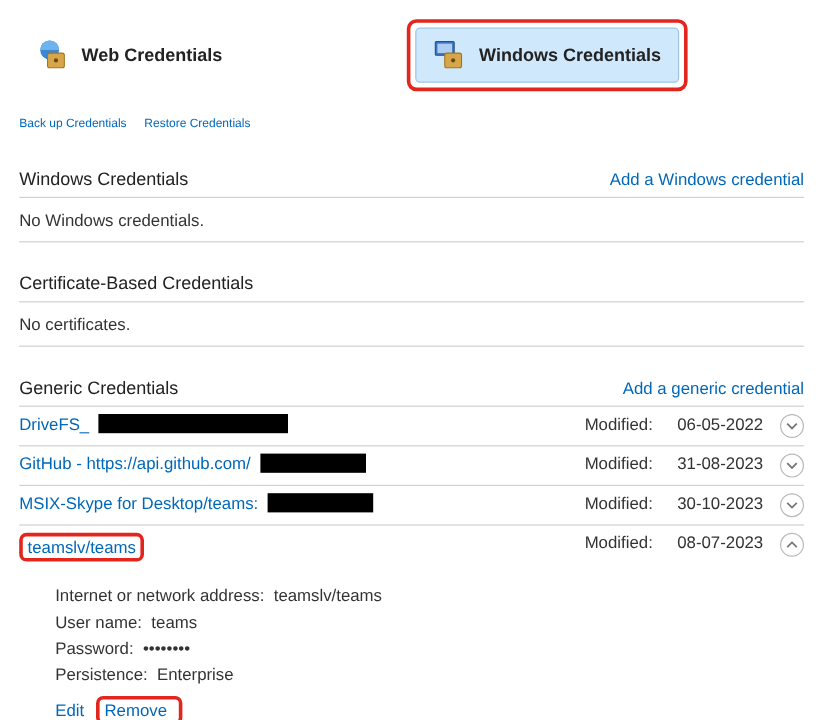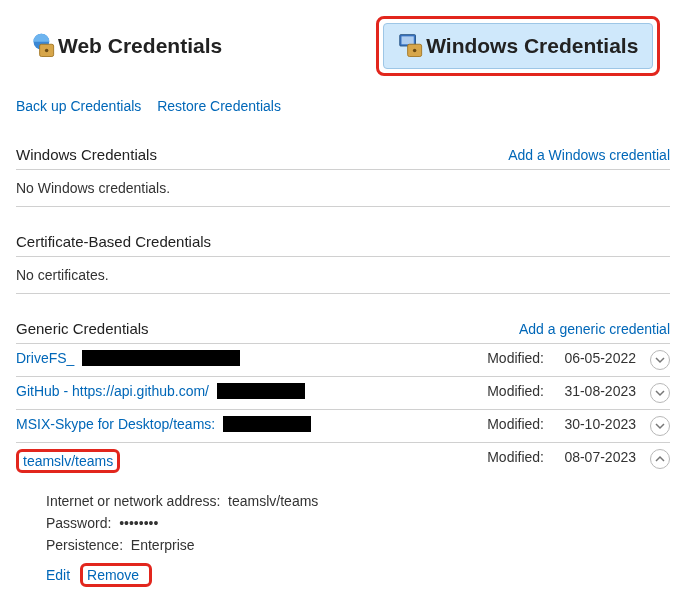--- a/index.html
+++ b/index.html
@@ -9,43 +9,44 @@
       font-family: "Segoe UI", Arial, sans-serif;
       font-size: 14px;
       color: #222;
       background: #fff;
       width: 686px;
     }
     .tabs { display: flex; gap: 0; margin-bottom: 22px; }
     .tab {
       display: flex;
       align-items: center;
+      gap: 10px;
       padding: 8px 14px;
       font-weight: 600;
-      font-size: 21px;
+      font-size: 15px;
       cursor: pointer;
       border-radius: 4px;
     }
     .tab.active {
       background: #cfe8fb;
       border: 1px solid #9dc6e6;
     }
     .tab-icon { width: 28px; height: 28px; flex: 0 0 28px; }
     .highlight-red {
       border: 3px solid #e2261d;
       border-radius: 8px;
       padding: 4px 10px;
     }
     .highlight-red-tight {
       border: 3px solid #e2261d;
       border-radius: 6px;
       padding: 1px 4px;
       display: inline-block;
     }
-    .top-links { margin: 6px 0 28px 0; font-size: 14px; }
+    .top-links { margin: 6px 0 28px 0; font-size: 10px; }
     .link { color: #0067b8; cursor: pointer; }
     .top-links .link + .link { margin-left: 12px; }
     .section-head {
       display: flex;
       justify-content: space-between;
       align-items: baseline;
       border-bottom: 1px solid #d0d0d0;
       padding: 4px 0 6px 0;
     }
     .section-title { font-size: 15px; color: #222; }
@@ -200,20 +201,24 @@
       </svg>
   </span>
 </div>
 
 <div class="details">
   <div class="drow">
     <span class="dlabel">Internet or network address:</span>
     &nbsp;<span>teamslv/teams</span>
   </div>
   <div class="drow">
+    <span class="dlabel">User name:</span>
+    &nbsp;<span>teams</span>
+  </div>
+  <div class="drow">
     <span class="dlabel">Password:</span>
     &nbsp;<span>••••••••</span>
   </div>
   <div class="drow">
     <span class="dlabel">Persistence:</span>
     &nbsp;<span>Enterprise</span>
   </div>
   <div class="actions">
     <span class="link">Edit</span>
     <span class="highlight-red-tight">

